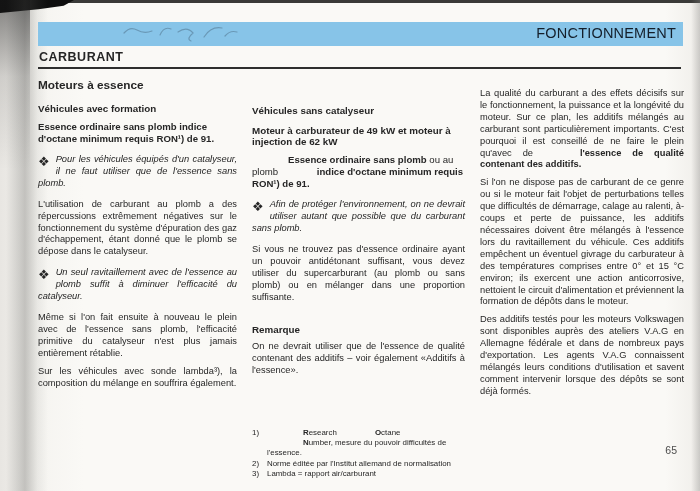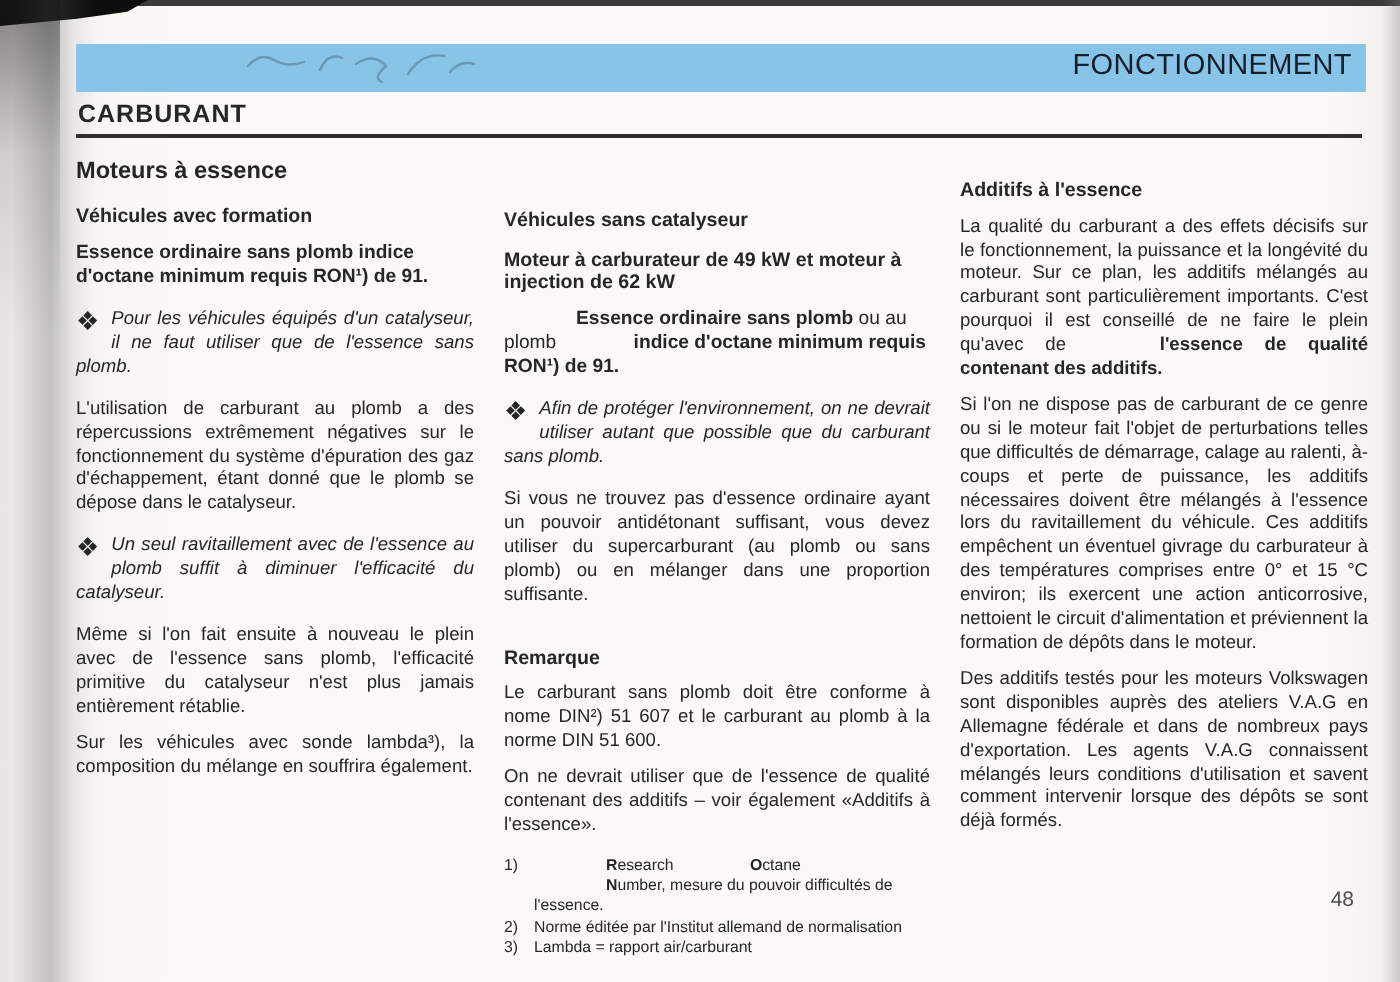--- a/index.html
+++ b/index.html
@@ -87,42 +87,40 @@
 
     <div class="col col2">
       <div class="hd">Véhicules sans catalyseur</div>
       <div class="hd">Moteur à carburateur de 49 kW et moteur à injection de 62 kW</div>
       <p class="spec2"><span class="b">Essence ordinaire sans plomb</span><span> ou au plomb </span><span class="b">indice d'octane minimum requis RON¹) de 91.</span></p>
       <div class="note">
         <span class="diamond">❖</span><span>Afin de protéger l'environnement, on ne devrait utiliser autant que possible que du carburant sans plomb.</span>
       </div>
       <p>Si vous ne trouvez pas d'essence ordinaire ayant un pouvoir antidétonant suffisant, vous devez utiliser du supercarburant (au plomb ou sans plomb) ou en mélanger dans une proportion suffisante.</p>
       <div class="hd remark">Remarque</div>
-      <p>Le carburant sans plomb doit être conforme à nome DIN²) 51 607 et le carburant au plomb à la norme DIN 51 600.</p>
       <p>On ne devrait utiliser que de l'essence de qualité contenant des additifs – voir également «Additifs à l'essence».</p>
 
       <div class="footnotes">
         <div class="fn">
           <span class="fn-marker">1)</span>
           <span class="fn-text"><span class="b">R</span><span>esearch </span><span class="b">O</span><span>ctane </span><span class="b">N</span><span>umber, mesure du pouvoir difficultés de l'essence.</span></span>
         </div>
         <div class="fn">
           <span class="fn-marker">2)</span>
           <span class="fn-text"><span>Norme éditée par l'Institut allemand de normalisation</span></span>
         </div>
         <div class="fn">
           <span class="fn-marker">3)</span>
           <span class="fn-text"><span>Lambda = rapport air/carburant</span></span>
         </div>
       </div>
     </div>
 
     <div class="col col3">
-      <div class="hd">Additifs à l'essence</div>
       <p><span>La qualité du carburant a des effets décisifs sur le fonctionnement, la puissance et la longévité du moteur. Sur ce plan, les additifs mélangés au carburant sont particulièrement importants. C'est pourquoi il est conseillé de ne faire le plein qu'avec de </span><span class="b">l'essence de qualité contenant des additifs.</span></p>
       <p>Si l'on ne dispose pas de carburant de ce genre ou si le moteur fait l'objet de perturbations telles que difficultés de démarrage, calage au ralenti, à-coups et perte de puissance, les additifs nécessaires doivent être mélangés à l'essence lors du ravitaillement du véhicule. Ces additifs empêchent un éventuel givrage du carburateur à des températures comprises entre 0° et 15 °C environ; ils exercent une action anticorrosive, nettoient le circuit d'alimentation et préviennent la formation de dépôts dans le moteur.</p>
       <p>Des additifs testés pour les moteurs Volkswagen sont disponibles auprès des ateliers V.A.G en Allemagne fédérale et dans de nombreux pays d'exportation. Les agents V.A.G connaissent mélangés leurs conditions d'utilisation et savent comment intervenir lorsque des dépôts se sont déjà formés.</p>
     </div>
 
   </div>
 
-  <div class="pagenum">48</div>
+  <div class="pagenum">65</div>
 </div>
 
 </body></html>

